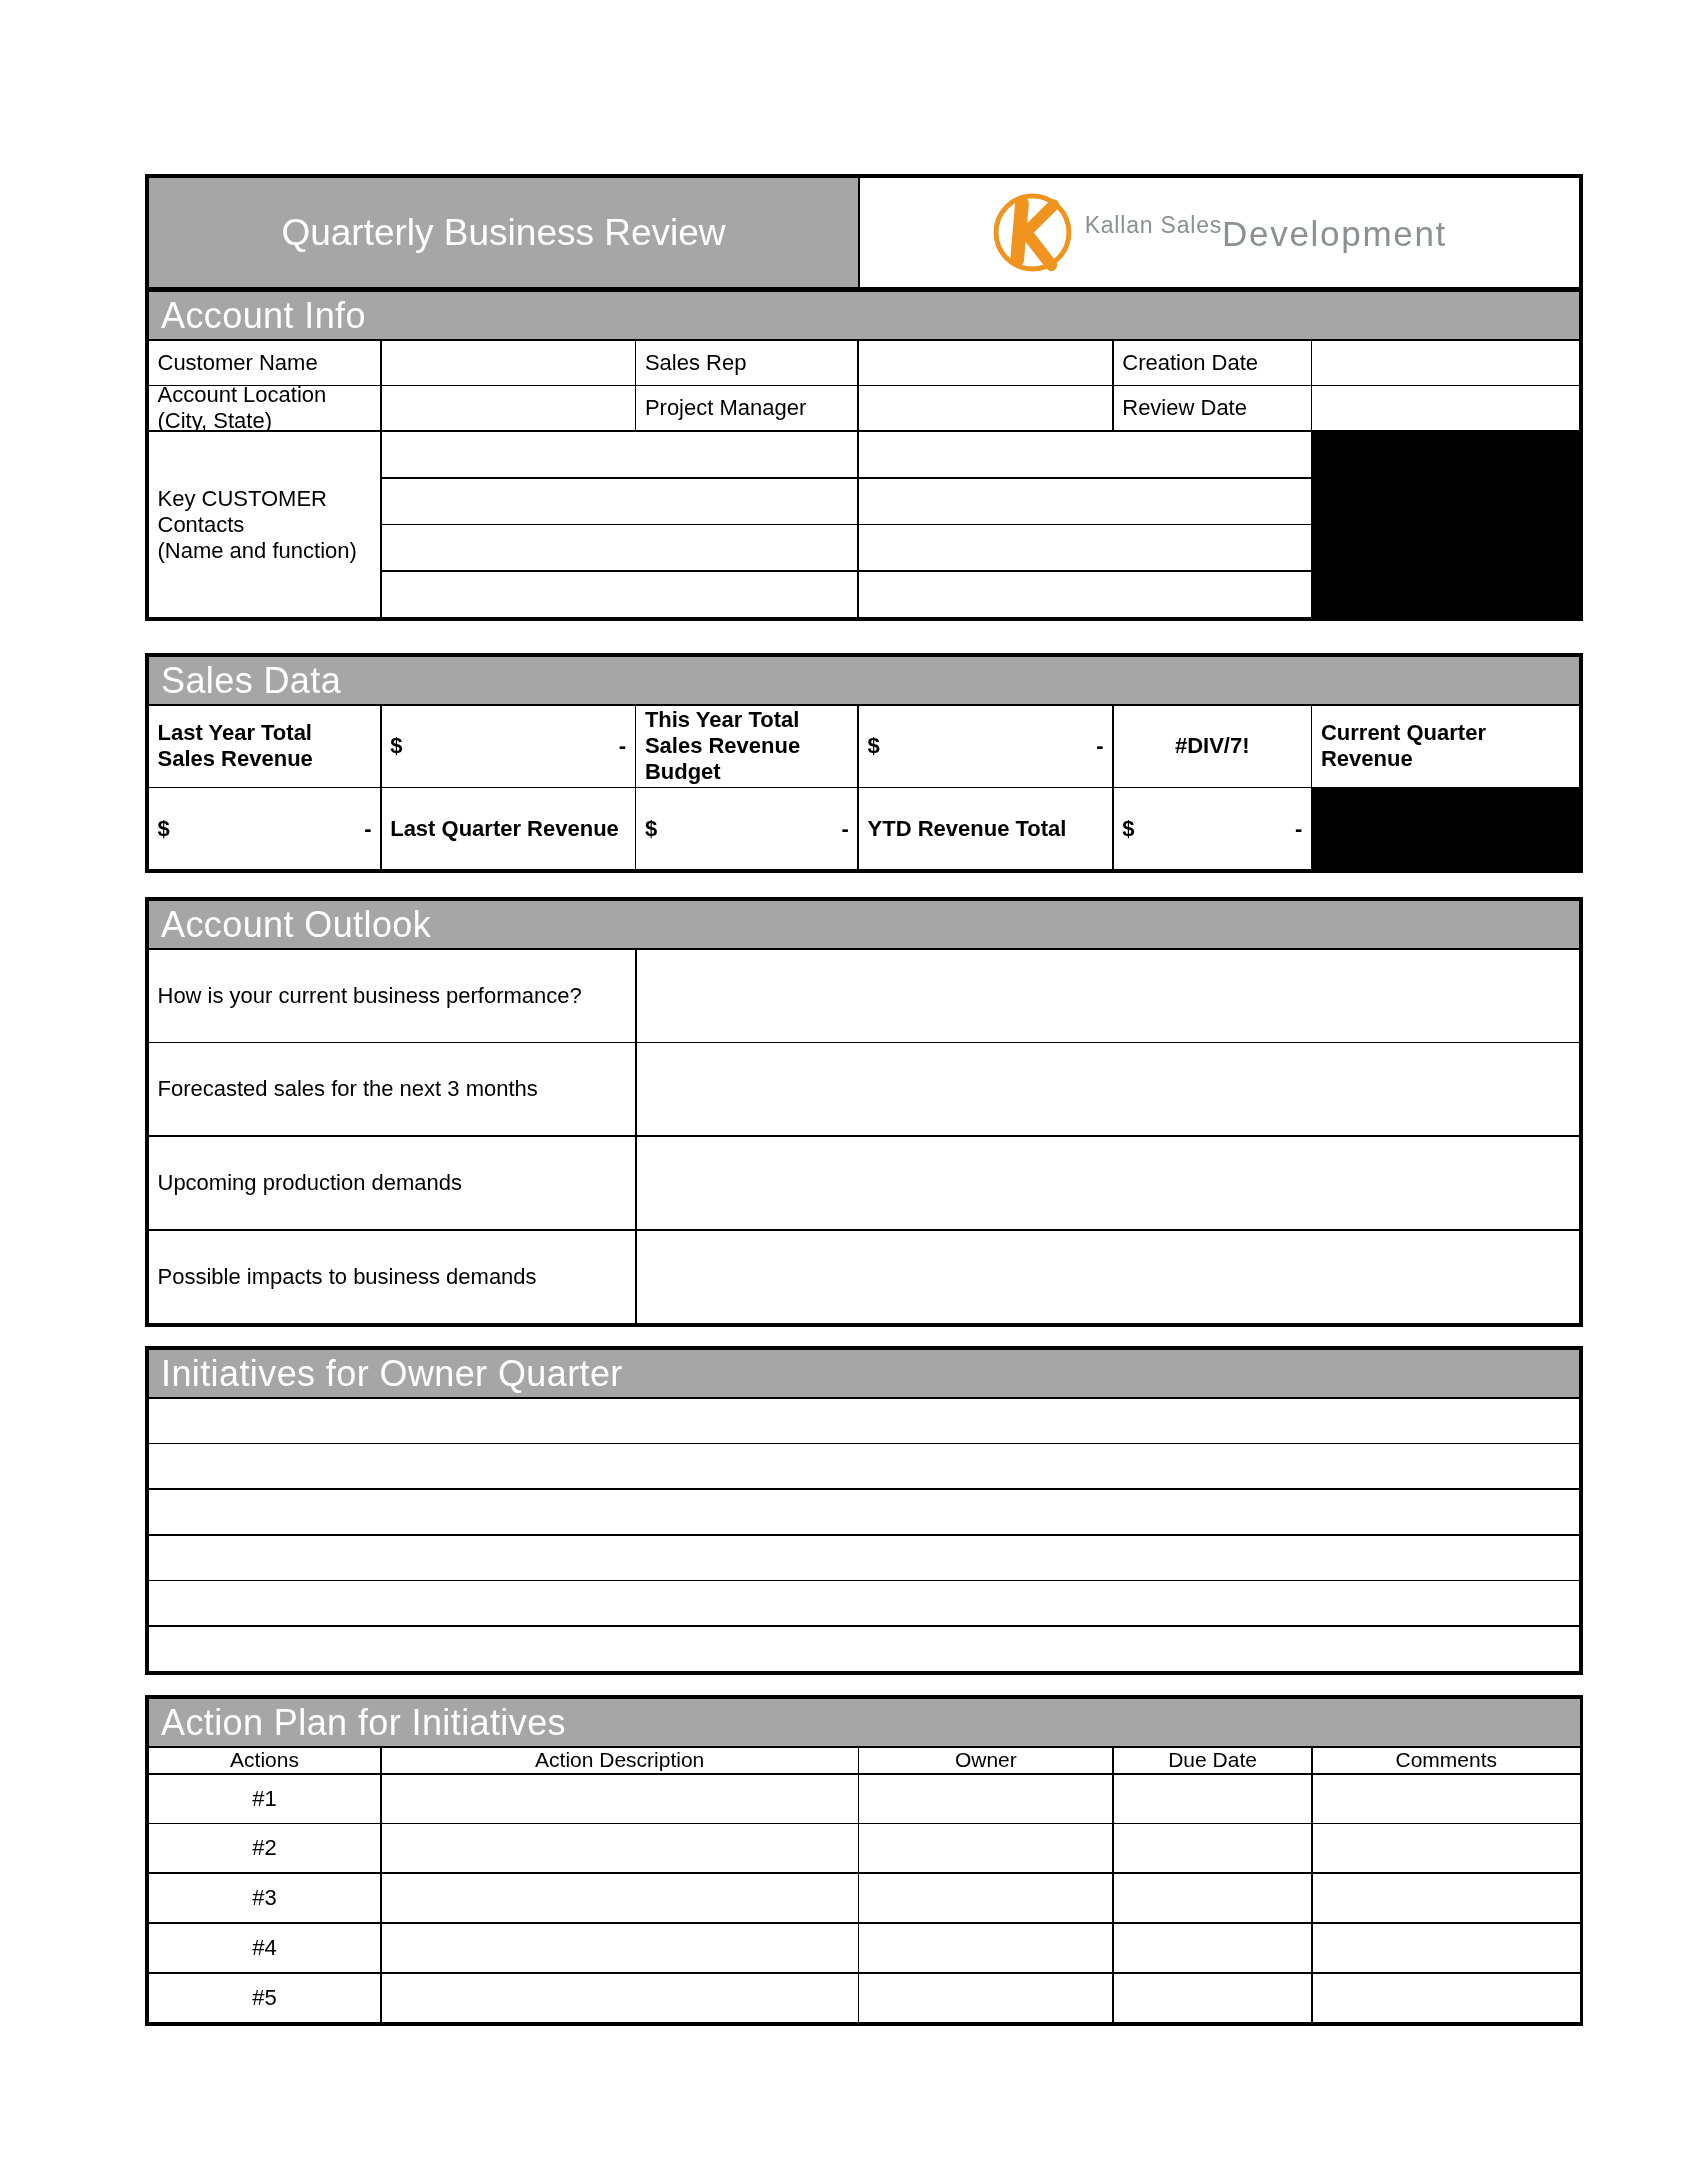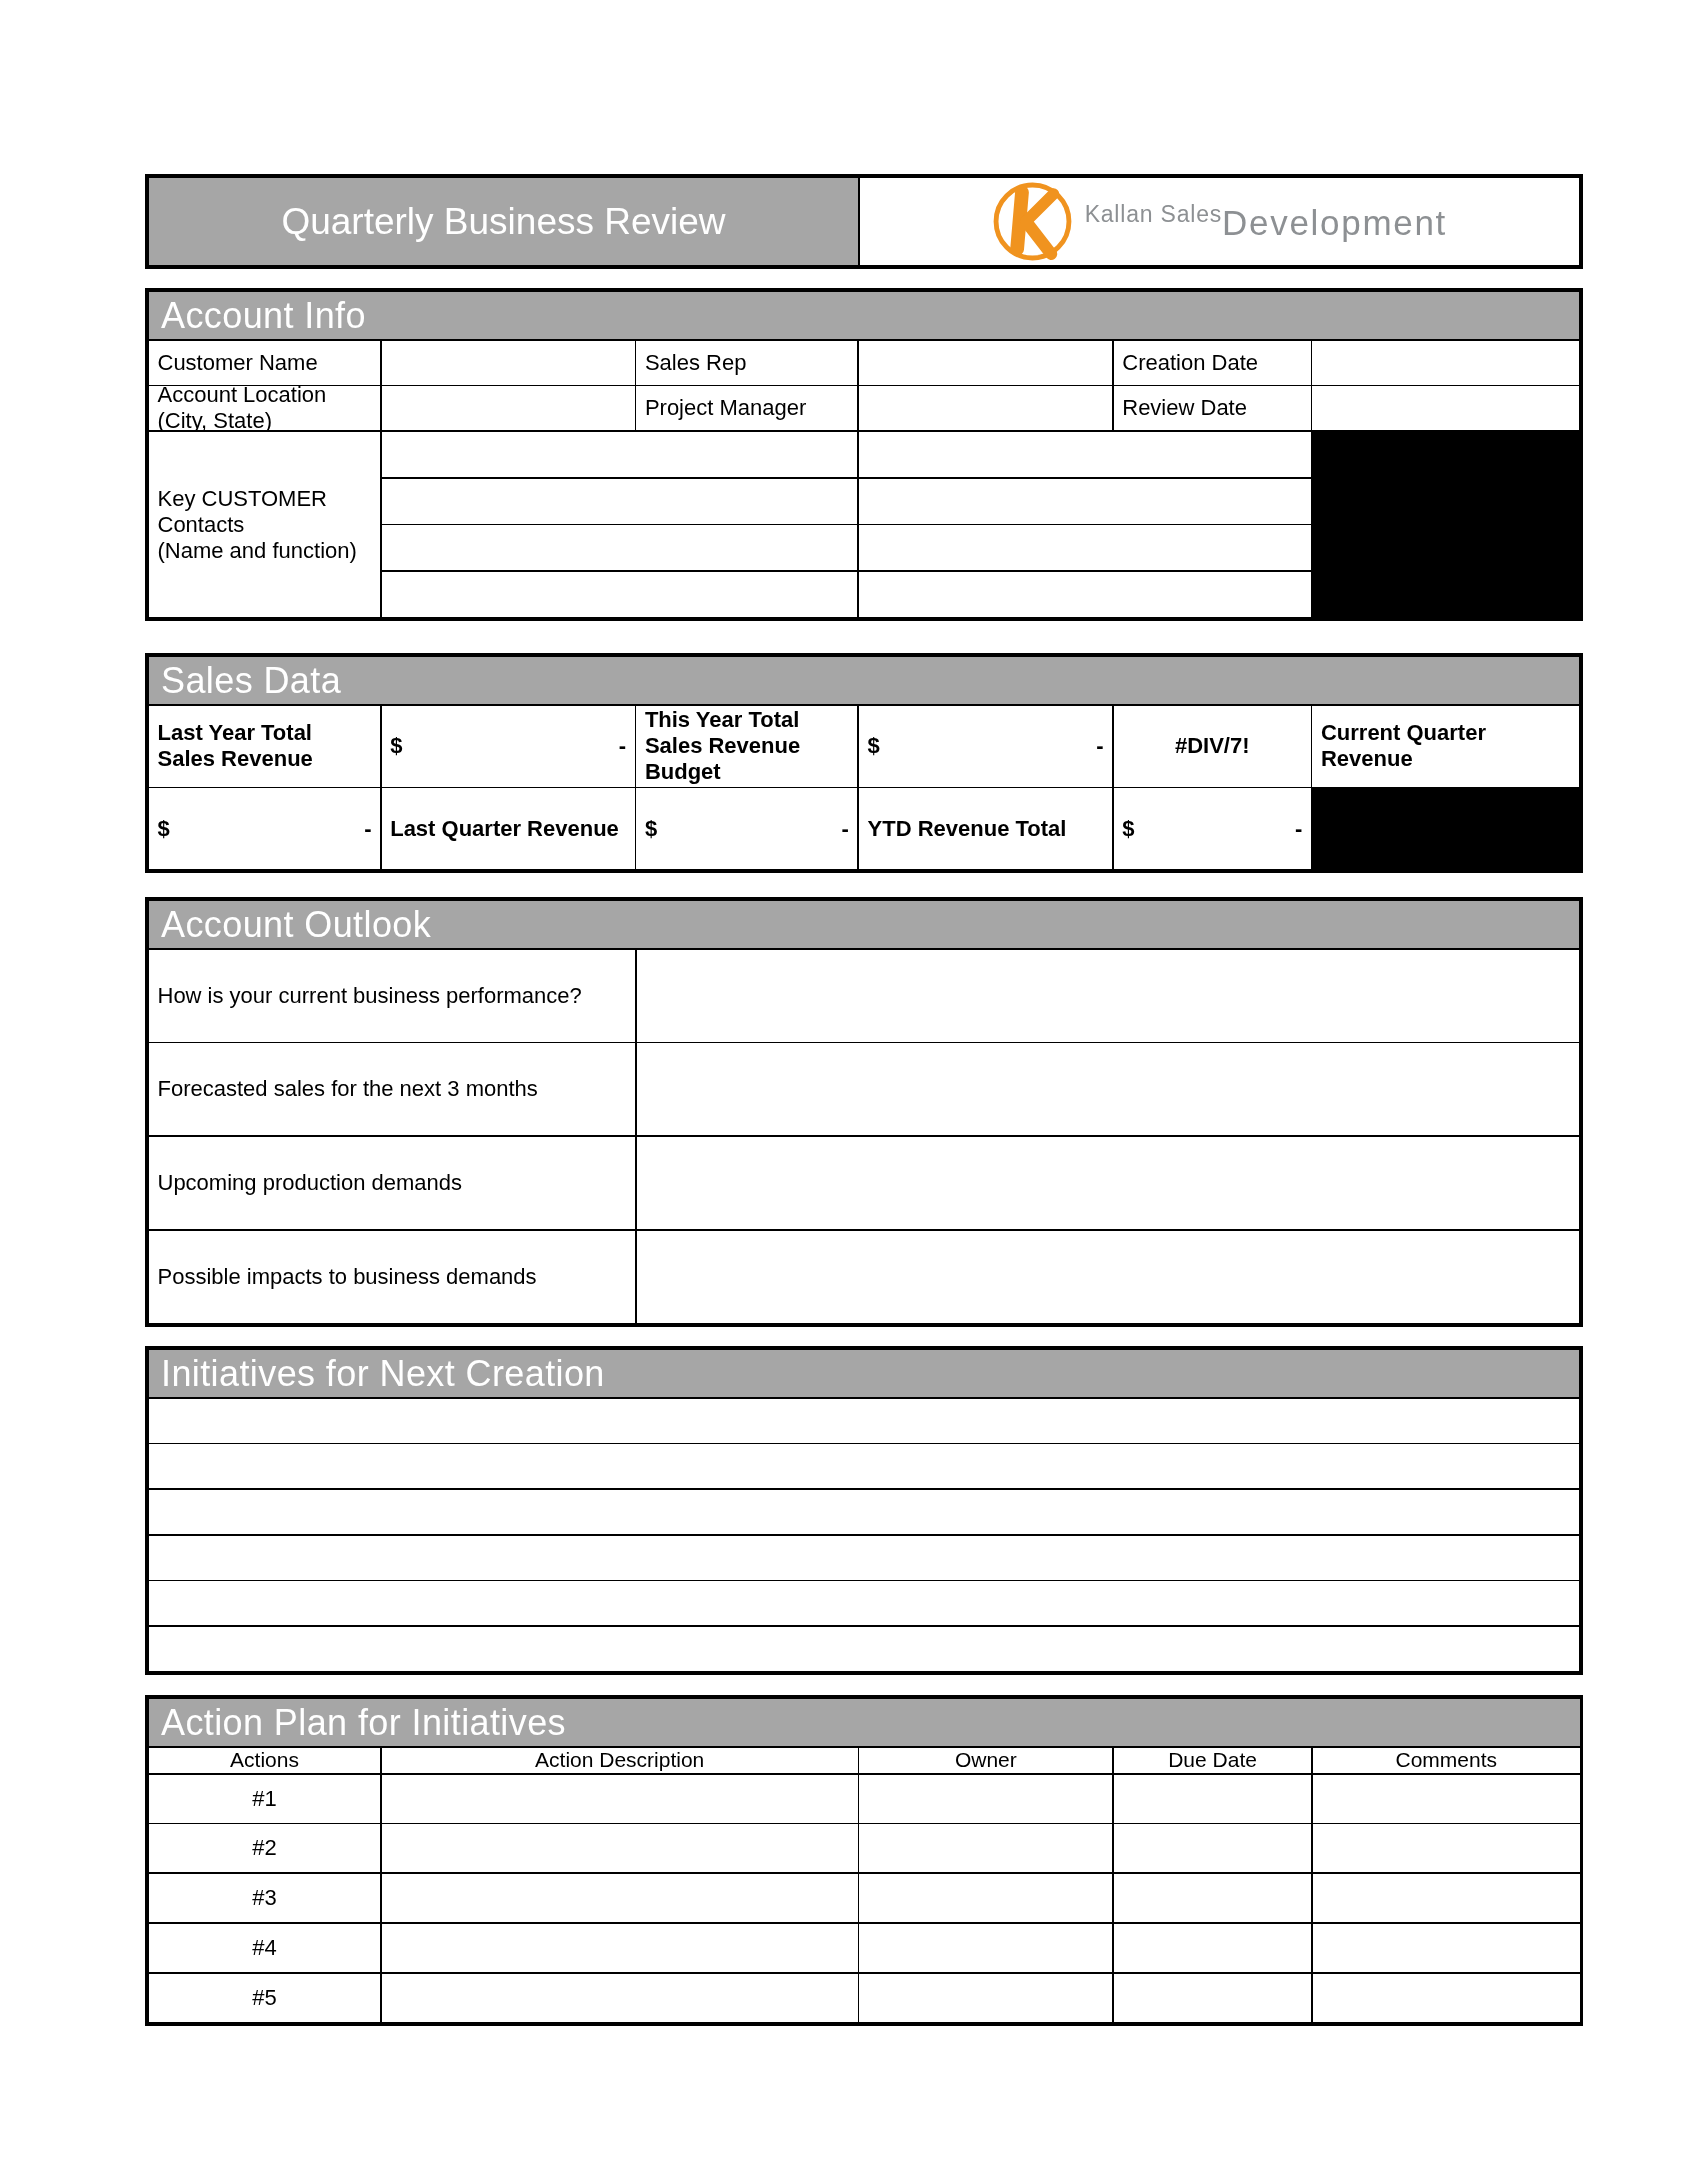--- a/index.html
+++ b/index.html
@@ -21,21 +21,21 @@
     font-size:36px; font-weight:400; letter-spacing:0.4px;
   }
   .blank { background:#fff; }
   .label { }
   .pre { white-space:pre-line; }
   .bold { font-weight:700; }
   .money { justify-content:space-between; font-weight:700; }
   .center { justify-content:center; text-align:center; }
   
   #title-bar {
-    top:174px; height:95px;
+    top:174px; height:117px;
     grid-template-columns:709px 1fr;
     text-align:center;
   }
   .titlebar-left { background:#a6a6a6; color:#fff; display:flex; align-items:center; justify-content:center; font-size:37px; font-weight:400; }
   .titlebar-right { background:#fff; display:flex; align-items:center; justify-content:center; gap:12px; }
   .logo-text { display:flex; flex-direction:row; line-height:1.0; }
   .logo-line1 { color:#8d9093; font-size:23px; letter-spacing:0.8px; }
   .logo-line2 { color:#8d9093; font-size:35px; letter-spacing:1.7px; margin-top:1.7px; }
   
   #account-info { top:288px; grid-template-columns:231px 253px 221px 253px 197px 267px; grid-template-rows:47px 44px 44px 45px 45px 45px 45px; }
@@ -144,21 +144,21 @@
     <div class="cell blank"></div>
     <div class="cell label">Forecasted sales for the next 3 months</div>
     <div class="cell blank"></div>
     <div class="cell label">Upcoming production demands</div>
     <div class="cell blank"></div>
     <div class="cell label">Possible impacts to business demands</div>
     <div class="cell blank"></div>
   </div>
 
   <div class="section" id="initiatives">
-    <div class="sec-title">Initiatives for Next Creation</div>
+    <div class="sec-title">Initiatives for Owner Quarter</div>
     <div class="cell blank"></div>
     <div class="cell blank"></div>
     <div class="cell blank"></div>
     <div class="cell blank"></div>
     <div class="cell blank"></div>
     <div class="cell blank"></div>
   </div>
 
   <div class="section" id="action-plan">
     <div class="sec-title">Action Plan for Initiatives</div>

